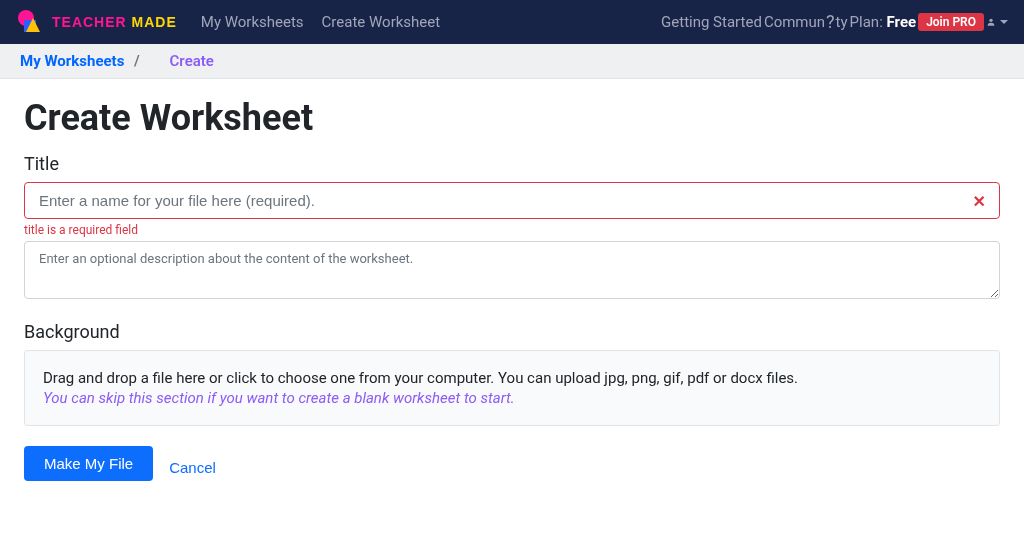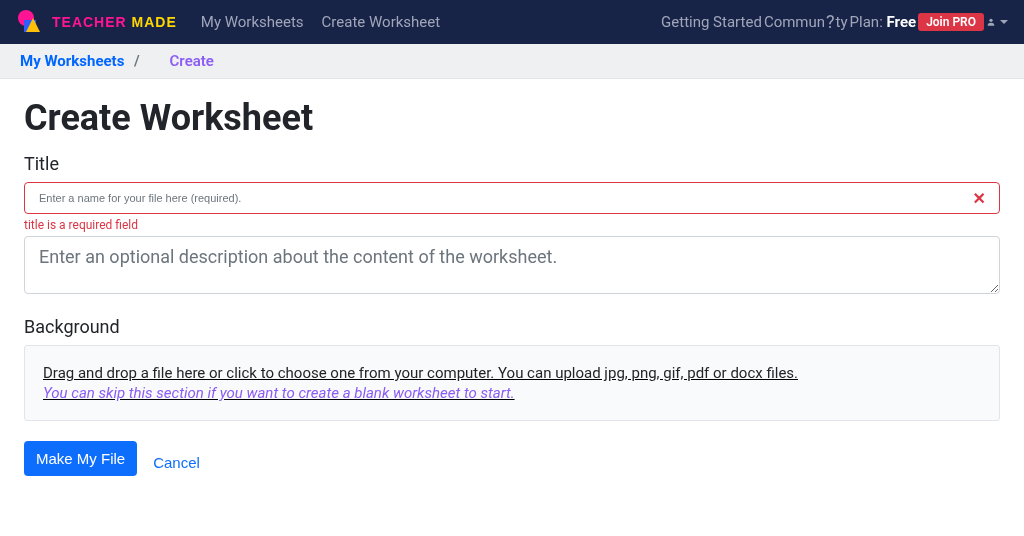--- a/index.html
+++ b/index.html
@@ -138,21 +138,21 @@
     }
     .field-label {
       font-size: 18px;
       color: #212529;
       margin-bottom: 8px;
       display: block;
     }
     .text-input {
       width: 100%;
       padding: 9px 36px 9px 14px;
-      font-size: 11px;
+      font-size: 15px;
       border: 1px solid #dc3545;
       border-radius: 4px;
       outline: none;
       color: #495057;
     }
     .text-input::placeholder {
       color: #6c757d;
     }
     .input-wrapper {
       position: relative;
@@ -169,62 +169,61 @@
     }
     .error-text {
       color: #dc3545;
       font-size: 12px;
       margin-top: 4px;
       margin-bottom: 4px;
     }
     .textarea {
       width: 100%;
       padding: 9px 14px;
-      font-size: 18px;
+      font-size: 13px;
       border: 1px solid #ced4da;
       border-radius: 4px;
       outline: none;
       color: #495057;
       resize: vertical;
       height: 58px;
       font-family: inherit;
       margin-bottom: 18px;
     }
     .textarea::placeholder {
       color: #6c757d;
     }
     .dropzone {
       border: 1px solid #e1e4e8;
       background: #f9fafb;
       border-radius: 3px;
       padding: 18px 18px;
       margin-bottom: 20px;
       cursor: pointer;
-      text-decoration: underline;
     }
     .dropzone-text {
       color: #212529;
       font-size: 15px;
       margin-bottom: 2px;
     }
     .dropzone-subtext {
       color: #8b5cf6;
       font-size: 15px;
       font-style: italic;
     }
     .button-row {
       display: flex;
       align-items: center;
       gap: 16px;
     }
     .btn-primary {
       background: #0d6efd;
       color: #fff;
       border: none;
-      padding: 9px 12px;
+      padding: 9px 20px;
       font-size: 15px;
       border-radius: 4px;
       cursor: pointer;
     }
     .btn-link {
       color: #0d6efd;
       background: none;
       border: none;
       font-size: 15px;
       cursor: pointer;

